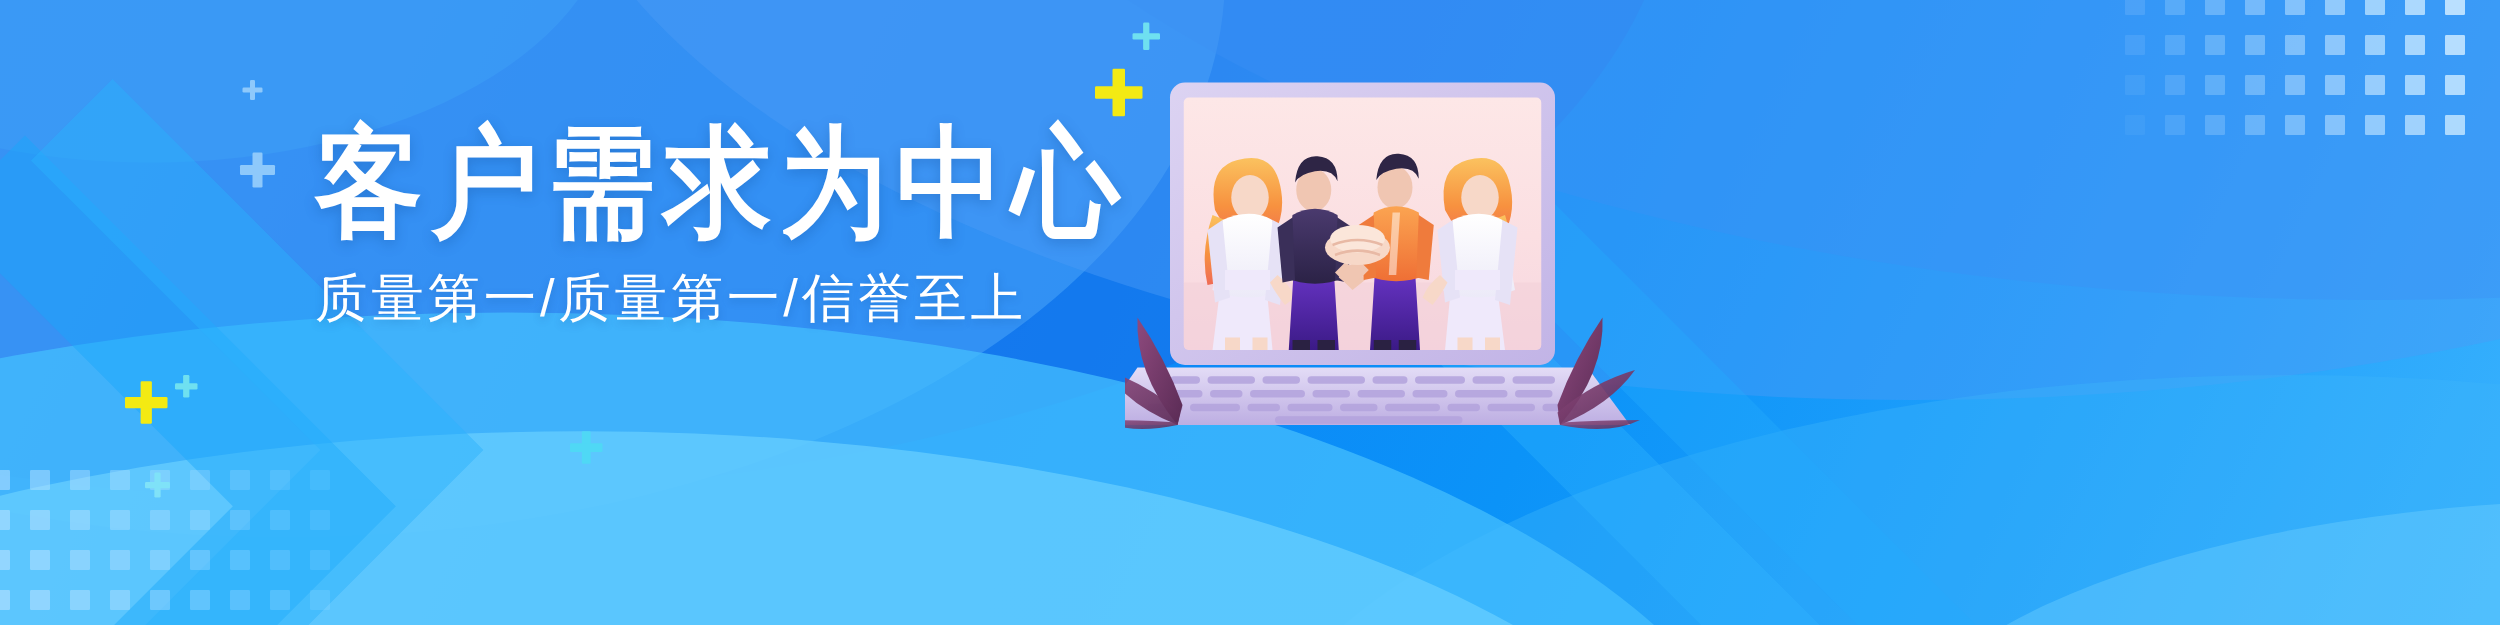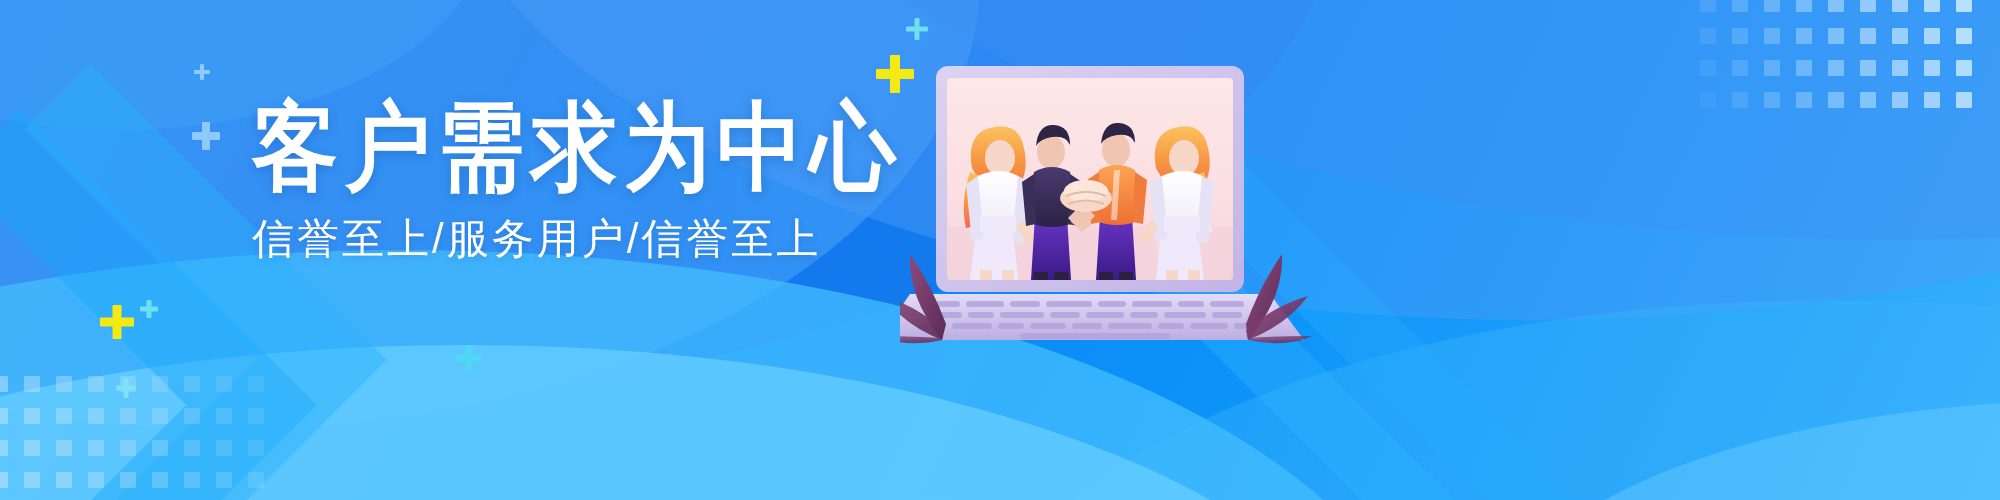--- a/index.html
+++ b/index.html
@@ -219,21 +219,21 @@
       <div class="plus" style="left: 100px; top: 305px; width: 34px; height: 34px; color: rgb(243, 234, 19); --t: 9px;"></div>
       <div class="plus" style="left: 140px; top: 300px; width: 18px; height: 18px; color: rgb(111, 224, 240); --t: 5px;"></div>
       <div class="plus" style="left: 456px; top: 345px; width: 26px; height: 26px; color: rgb(79, 216, 245); --t: 7px;"></div>
       <div class="plus" style="left: 192px; top: 122px; width: 28px; height: 28px; color: rgb(142, 201, 251); --t: 8px;"></div>
       <div class="plus" style="left: 194px; top: 64px; width: 16px; height: 16px; color: rgb(142, 201, 251); --t: 4px;"></div>
       <div class="plus" style="left: 116px; top: 378px; width: 20px; height: 20px; color: rgb(127, 226, 248); --t: 5px;"></div>
     </div>
 
   <div class="copy">
     <div class="headline">客户需求为中心</div>
-    <div class="subline">信誉至上/服务用户/信誉至上</div>
+    <div class="subline">质量第一/质量第一/信誉至上</div>
   </div>
 
   <div class="illus">
     <svg width="420" height="300" viewBox="0 0 420 300">
       <defs>
         <linearGradient id="gScreen" x1="0" y1="0" x2="0" y2="1">
           <stop offset="0%" stop-color="#fde7e7"></stop>
           <stop offset="55%" stop-color="#fbdfe2"></stop>
           <stop offset="100%" stop-color="#f6d6e0"></stop>
         </linearGradient>

